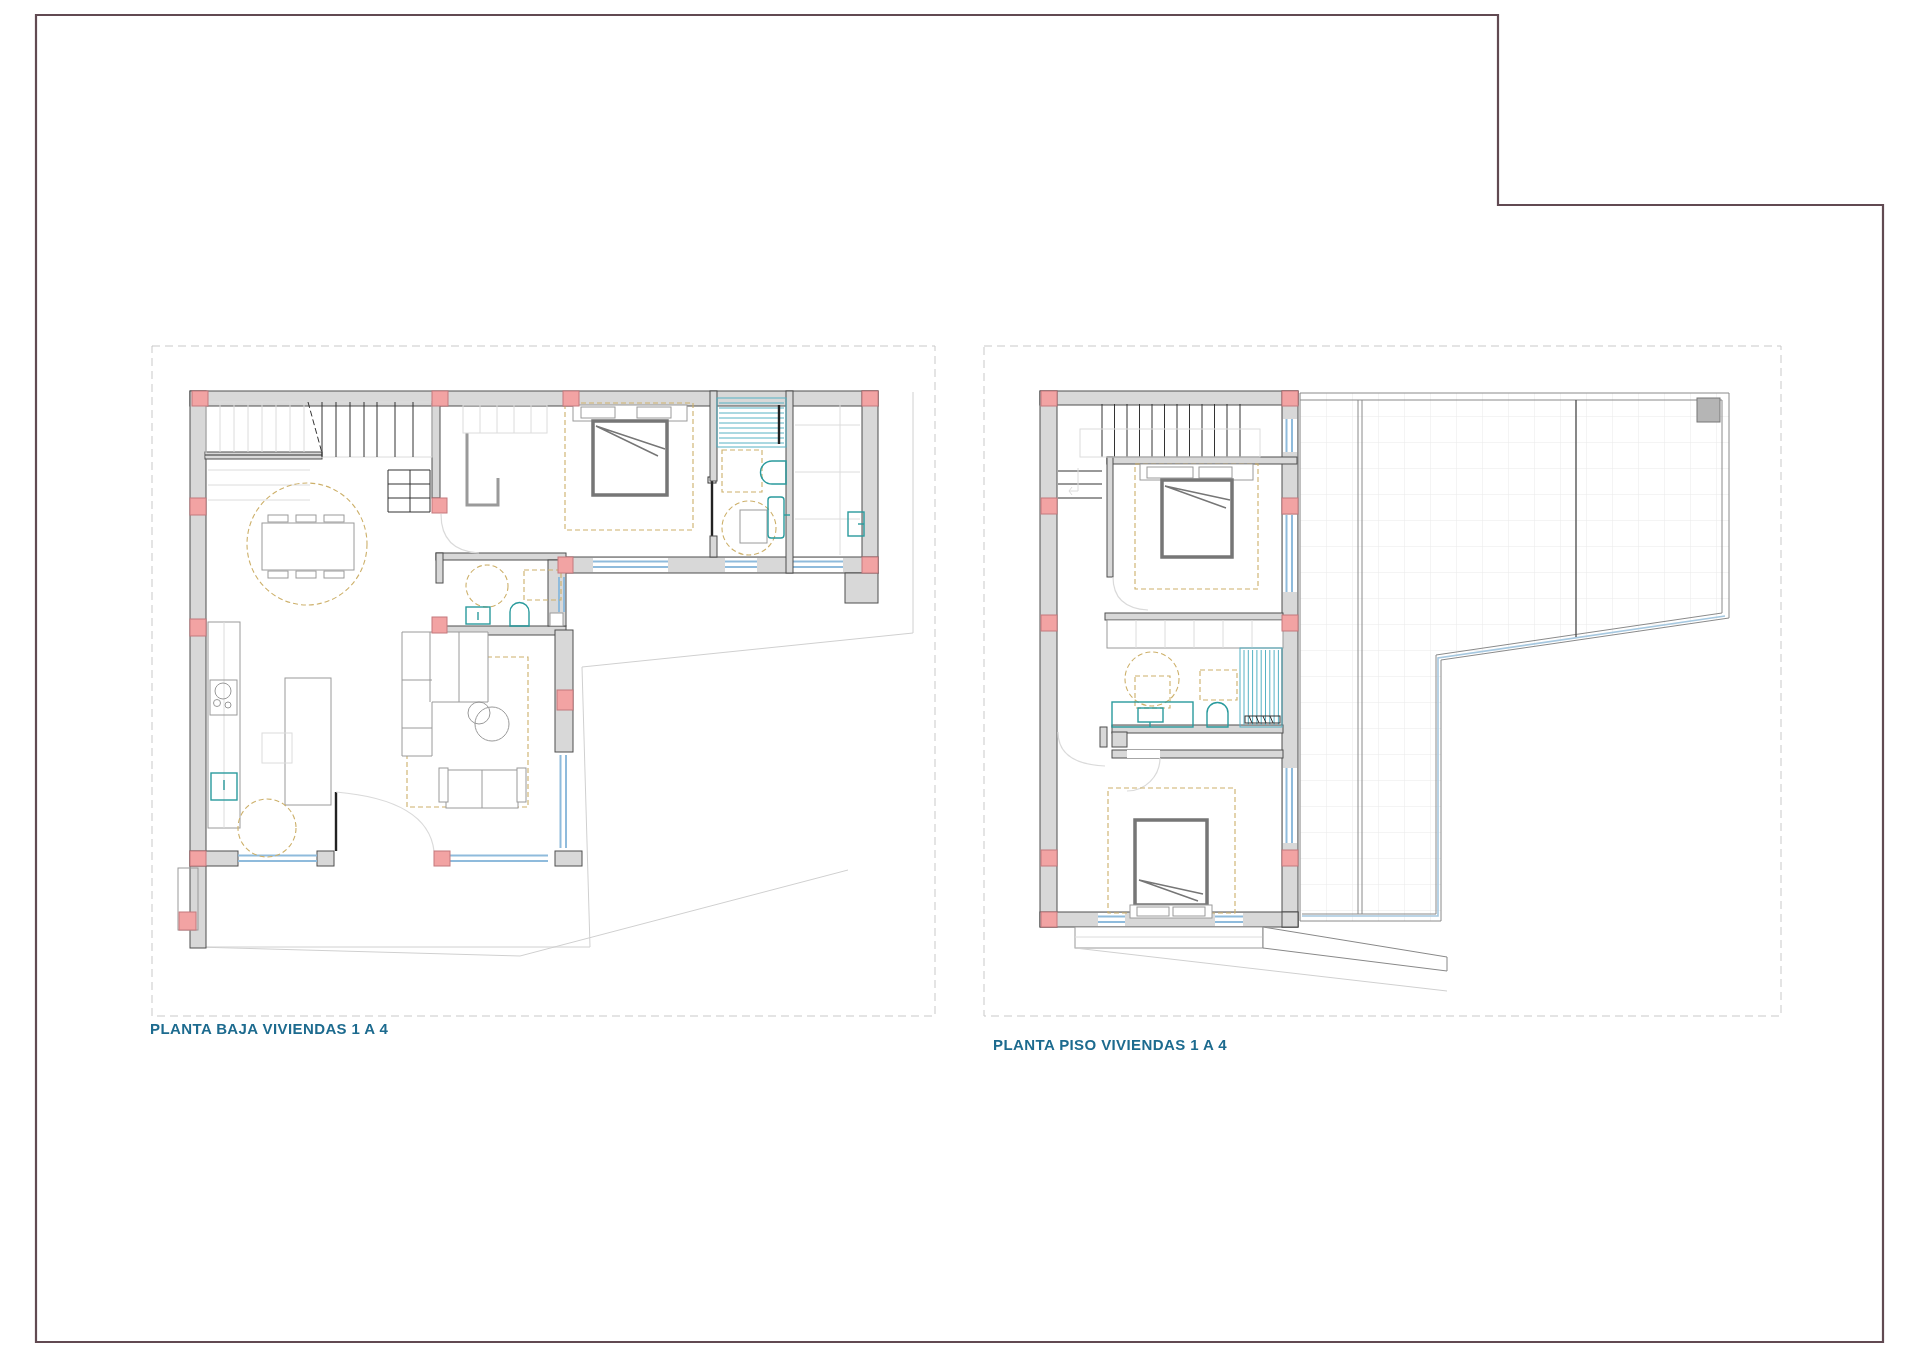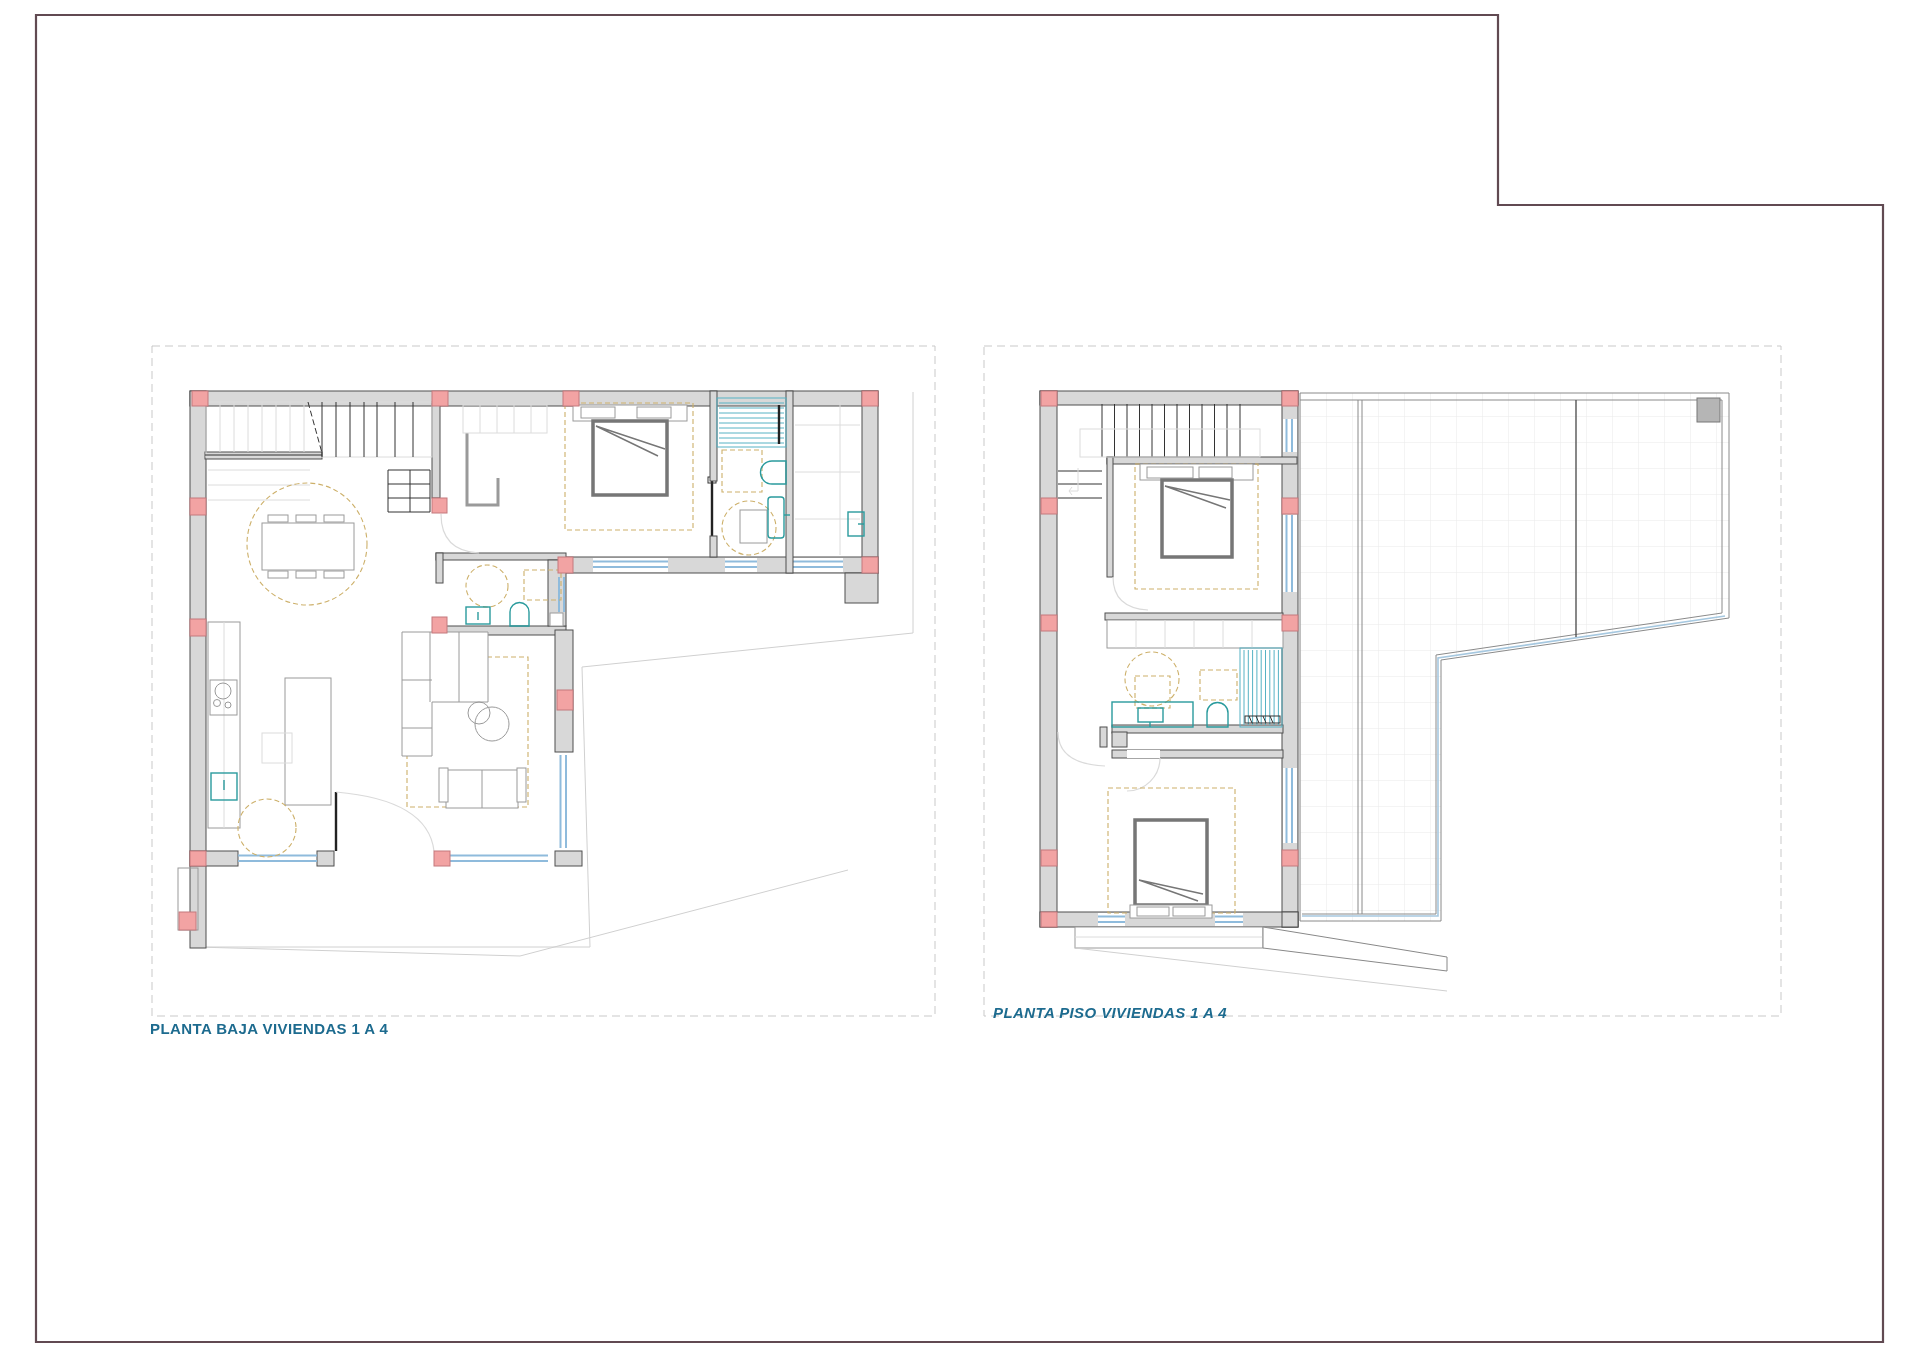--- a/index.html
+++ b/index.html
@@ -305,15 +305,15 @@
       <rect class="col" x="1282" y="615" width="16" height="16"></rect>
       <rect class="col" x="1041" y="850" width="16" height="16"></rect>
       <rect class="col" x="1282" y="850" width="16" height="16"></rect>
       <rect class="col" x="1041" y="912" width="16" height="15"></rect>
       <rect class="wall" x="1282" y="912" width="16" height="15"></rect>
     </g>
   </g>
 </svg>
 
 <div class="plan-label" style="left:150px;top:1020px;">PLANTA BAJA VIVIENDAS 1 A 4</div>
-<div class="plan-label" style="left:993px;top:1004px;font-style:italic;">PLANTA PISO VIVIENDAS 1 A 4</div>
+<div class="plan-label" style="left:993px;top:1036px;">PLANTA PISO VIVIENDAS 1 A 4</div>
 
 </div>
 
 </body></html>

